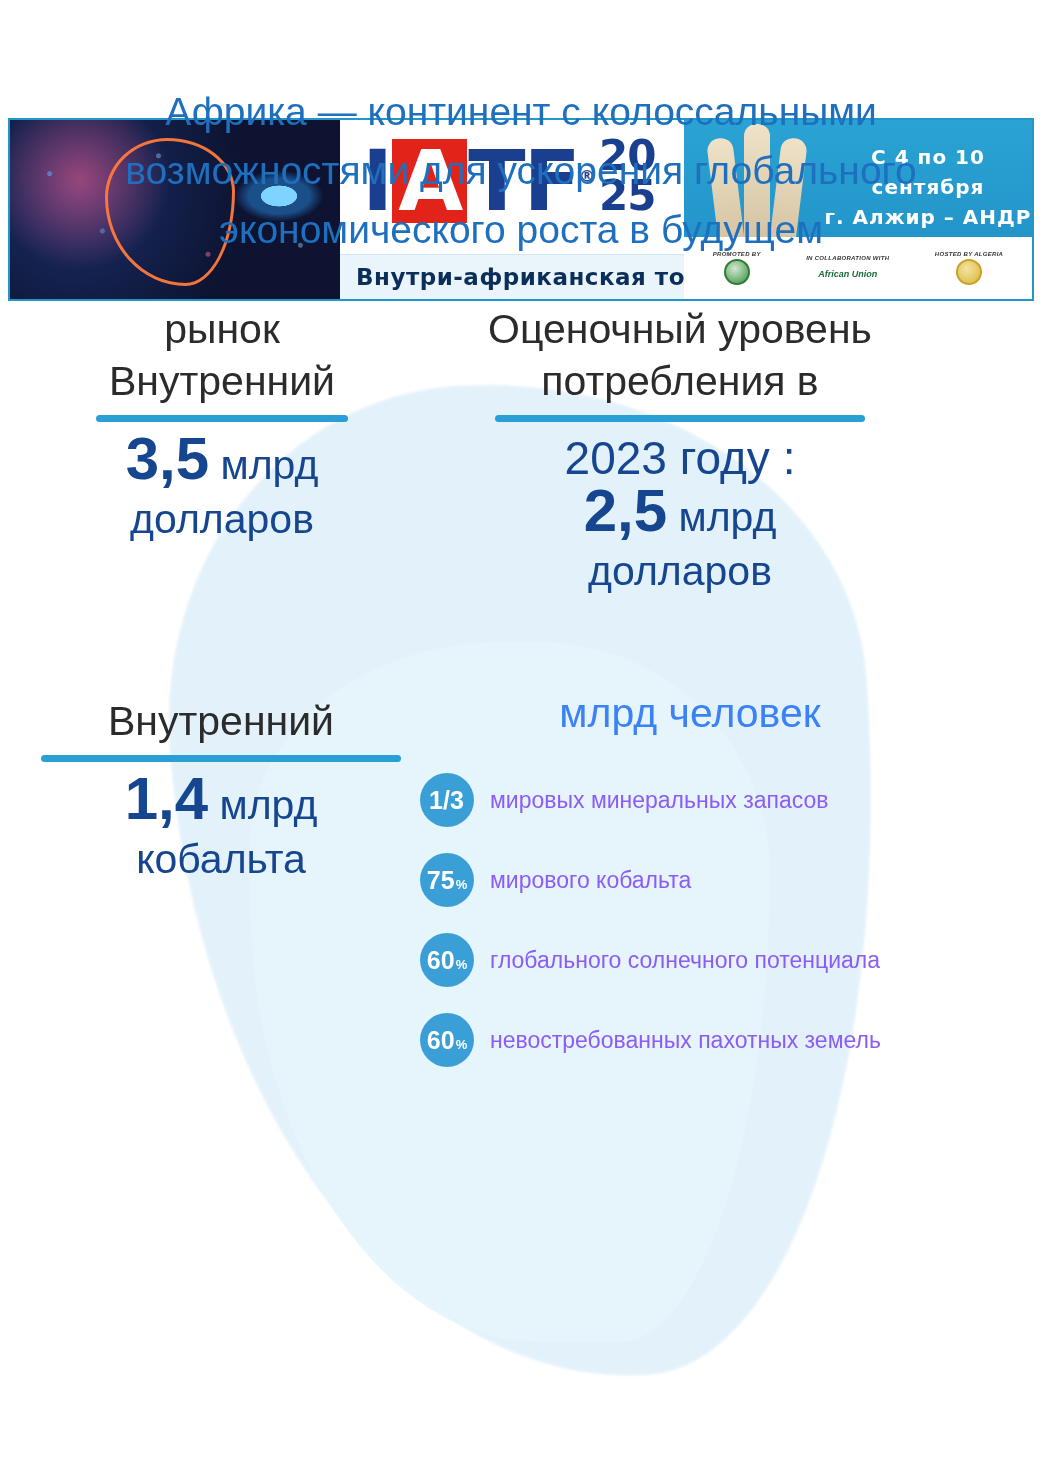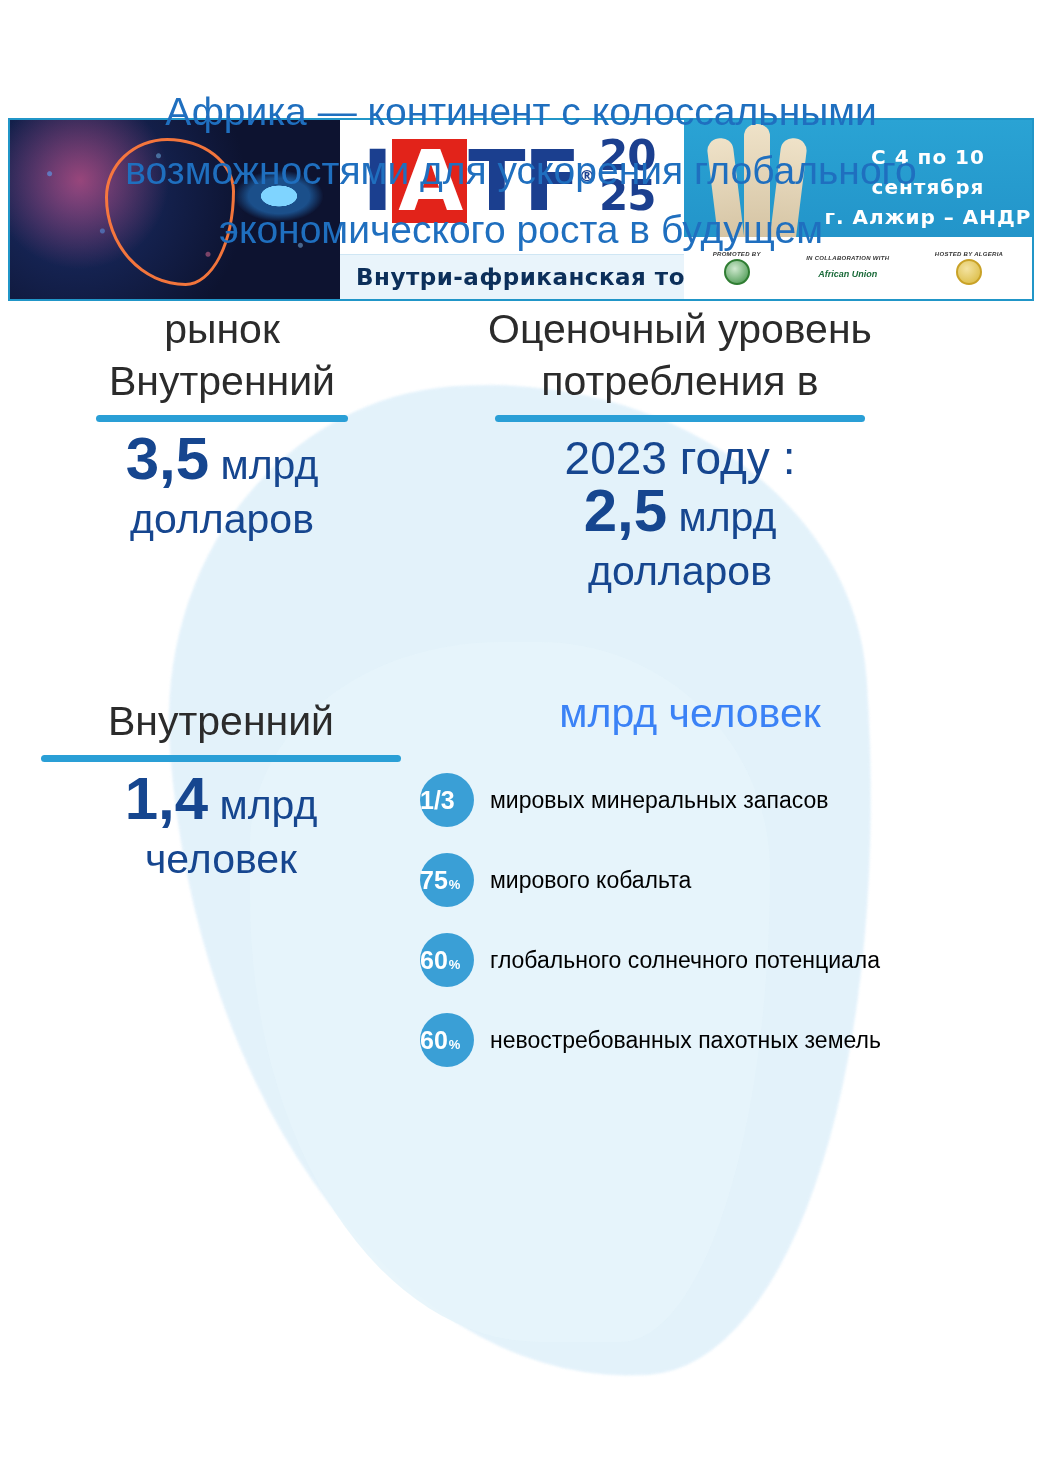--- a/index.html
+++ b/index.html
@@ -297,28 +297,29 @@
     margin-bottom: 26px;
   }
   .badge {
     flex: 0 0 auto;
     width: 54px; height: 54px;
     border-radius: 50%;
     background: #3a9fd6;
     color: #ffffff;
     display: flex;
     align-items: baseline;
+    justify-content: center;
     font-size: 25px;
     font-weight: 700;
     line-height: 54px;
     margin-right: 16px;
   }
   .badge .pct { font-size: 13px; font-weight: 700; margin-left: 1px; }
   .fact-text {
-    color: #000000;
+    color: #8b5cf6;
     font-size: 23px;
     line-height: 30px;
   }
 </style>
 </head>
 <body>
 
 <div class="page">
 
   <div class="africa-bg"></div>
@@ -406,21 +407,21 @@
         <div class="value">долларов</div>
       </div>
 
       <div class="col-left2">
         <div class="label">Внутренний</div>
         <div class="rule w3"></div>
         <div class="value">
           <b>1,4</b>
           <span>млрд</span>
         </div>
-        <div class="value">человек</div>
+        <div class="value">кобальта</div>
       </div>
 
       <div class="col-right2">
         <div class="units">млрд человек</div>
 
         <div class="facts">
           <div class="fact">
             <div class="badge">
               <span>1/3</span>
                 <span class="pct"></span>

